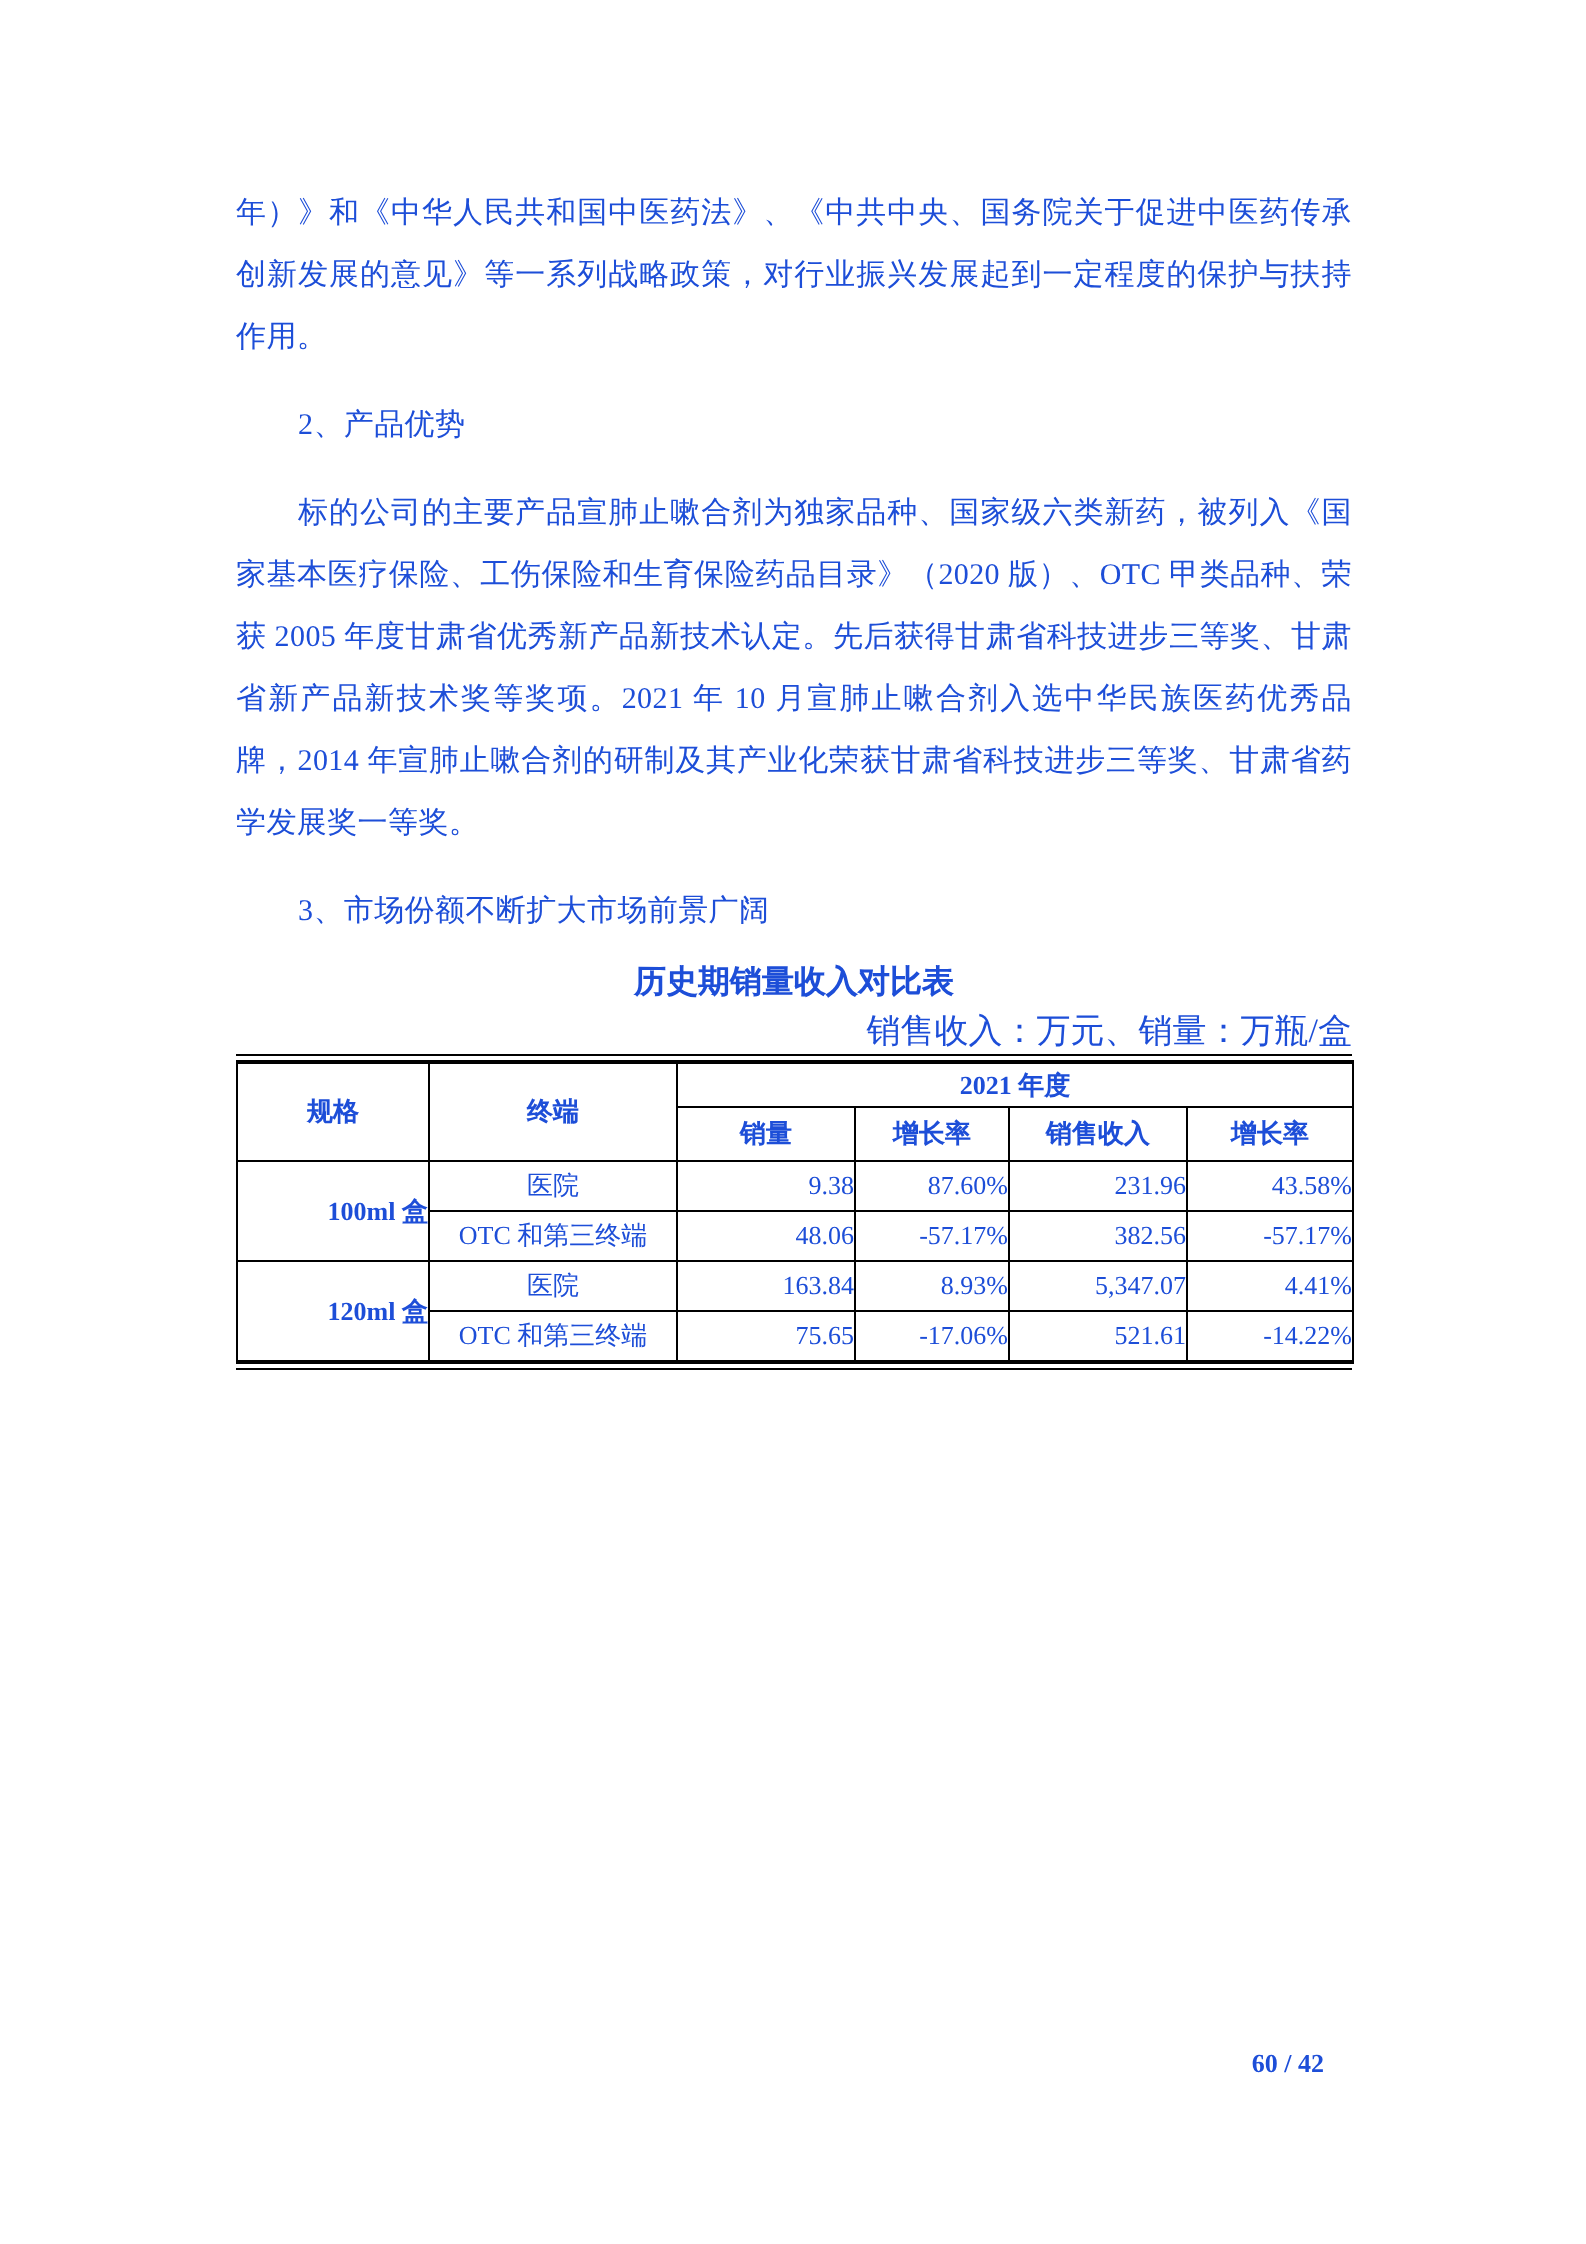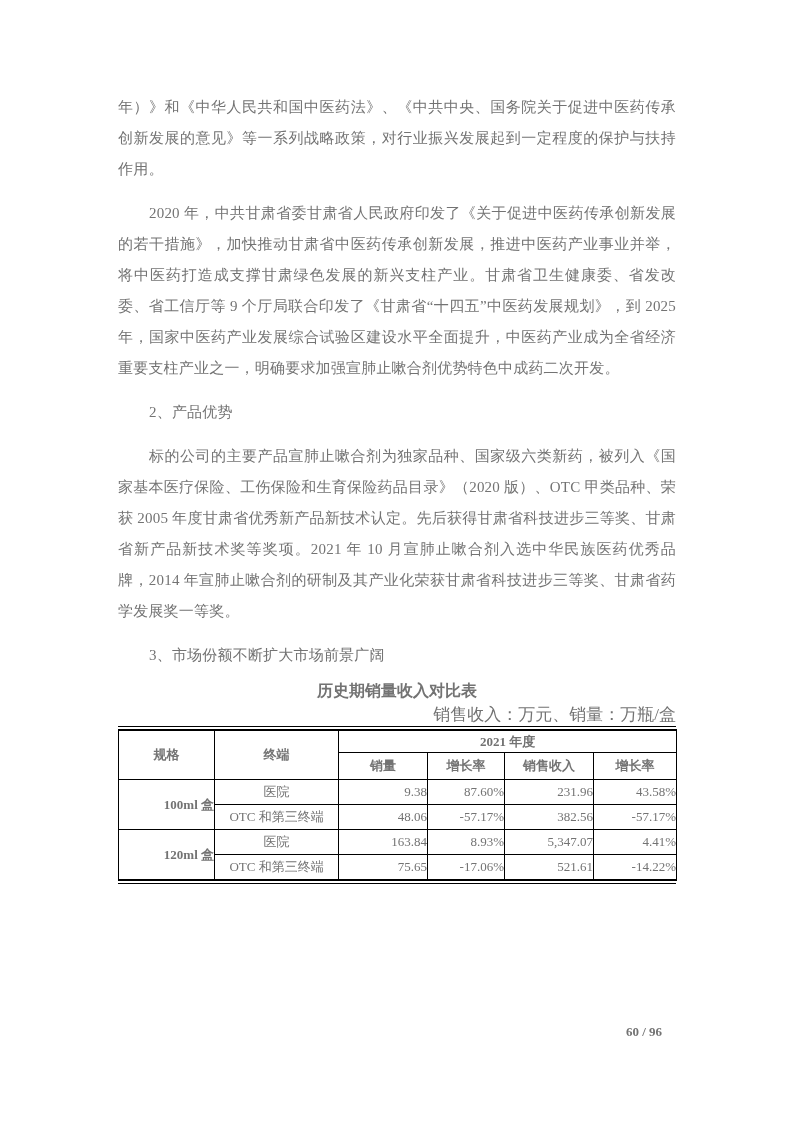--- a/index.html
+++ b/index.html
@@ -1,21 +1,21 @@
 <!DOCTYPE html>
 <html><head>
 <meta charset="utf-8">
 <style>
   html, body { margin: 0; padding: 0; background: #ffffff; }
   .page {
     position: relative;
     width: 723px;
     height: 1122px;
     background: #ffffff;
-    color: #737373;
+    color: #1d4ed8;
     font-family: "Liberation Serif", "DejaVu Serif", serif;
     overflow: hidden;
   }
   .content {
     position: absolute;
     left: 118px;
     top: 92px;
     width: 558px;
   }
   p.body-par {
@@ -83,21 +83,20 @@
     font-size: 13px;
     font-weight: bold;
   }
 </style>
 </head>
 <body>
 
 <div class="page">
   <div class="content">
     <p class="body-par first">年）》和《中华人民共和国中医药法》、《中共中央、国务院关于促进中医药传承创新发展的意见》等一系列战略政策，对行业振兴发展起到一定程度的保护与扶持作用。</p>
-    <p class="body-par indent">2020 年，中共甘肃省委甘肃省人民政府印发了《关于促进中医药传承创新发展的若干措施》，加快推动甘肃省中医药传承创新发展，推进中医药产业事业并举，将中医药打造成支撑甘肃绿色发展的新兴支柱产业。甘肃省卫生健康委、省发改委、省工信厅等 9 个厅局联合印发了《甘肃省“十四五”中医药发展规划》，到 2025 年，国家中医药产业发展综合试验区建设水平全面提升，中医药产业成为全省经济重要支柱产业之一，明确要求加强宣肺止嗽合剂优势特色中成药二次开发。</p>
     <p class="body-par indent">2、产品优势</p>
     <p class="body-par indent">标的公司的主要产品宣肺止嗽合剂为独家品种、国家级六类新药，被列入《国家基本医疗保险、工伤保险和生育保险药品目录》（2020 版）、OTC 甲类品种、荣获 2005 年度甘肃省优秀新产品新技术认定。先后获得甘肃省科技进步三等奖、甘肃省新产品新技术奖等奖项。2021 年 10 月宣肺止嗽合剂入选中华民族医药优秀品牌，2014 年宣肺止嗽合剂的研制及其产业化荣获甘肃省科技进步三等奖、甘肃省药学发展奖一等奖。</p>
     <p class="body-par indent">3、市场份额不断扩大市场前景广阔</p>
 
     <div class="table-title">历史期销量收入对比表</div>
     <div class="unit-note">销售收入：万元、销量：万瓶/盒</div>
 
     <div class="tbl-wrap">
       <table class="sales">
         <colgroup>
@@ -148,14 +147,14 @@
             <td class="num">75.65</td>
             <td class="num">-17.06%</td>
             <td class="num">521.61</td>
             <td class="num">-14.22%</td>
           </tr>
         </tbody>
       </table>
     </div>
   </div>
 
-  <div class="footer">60 / 96</div>
+  <div class="footer">60 / 42</div>
 </div>
 
 </body></html>

